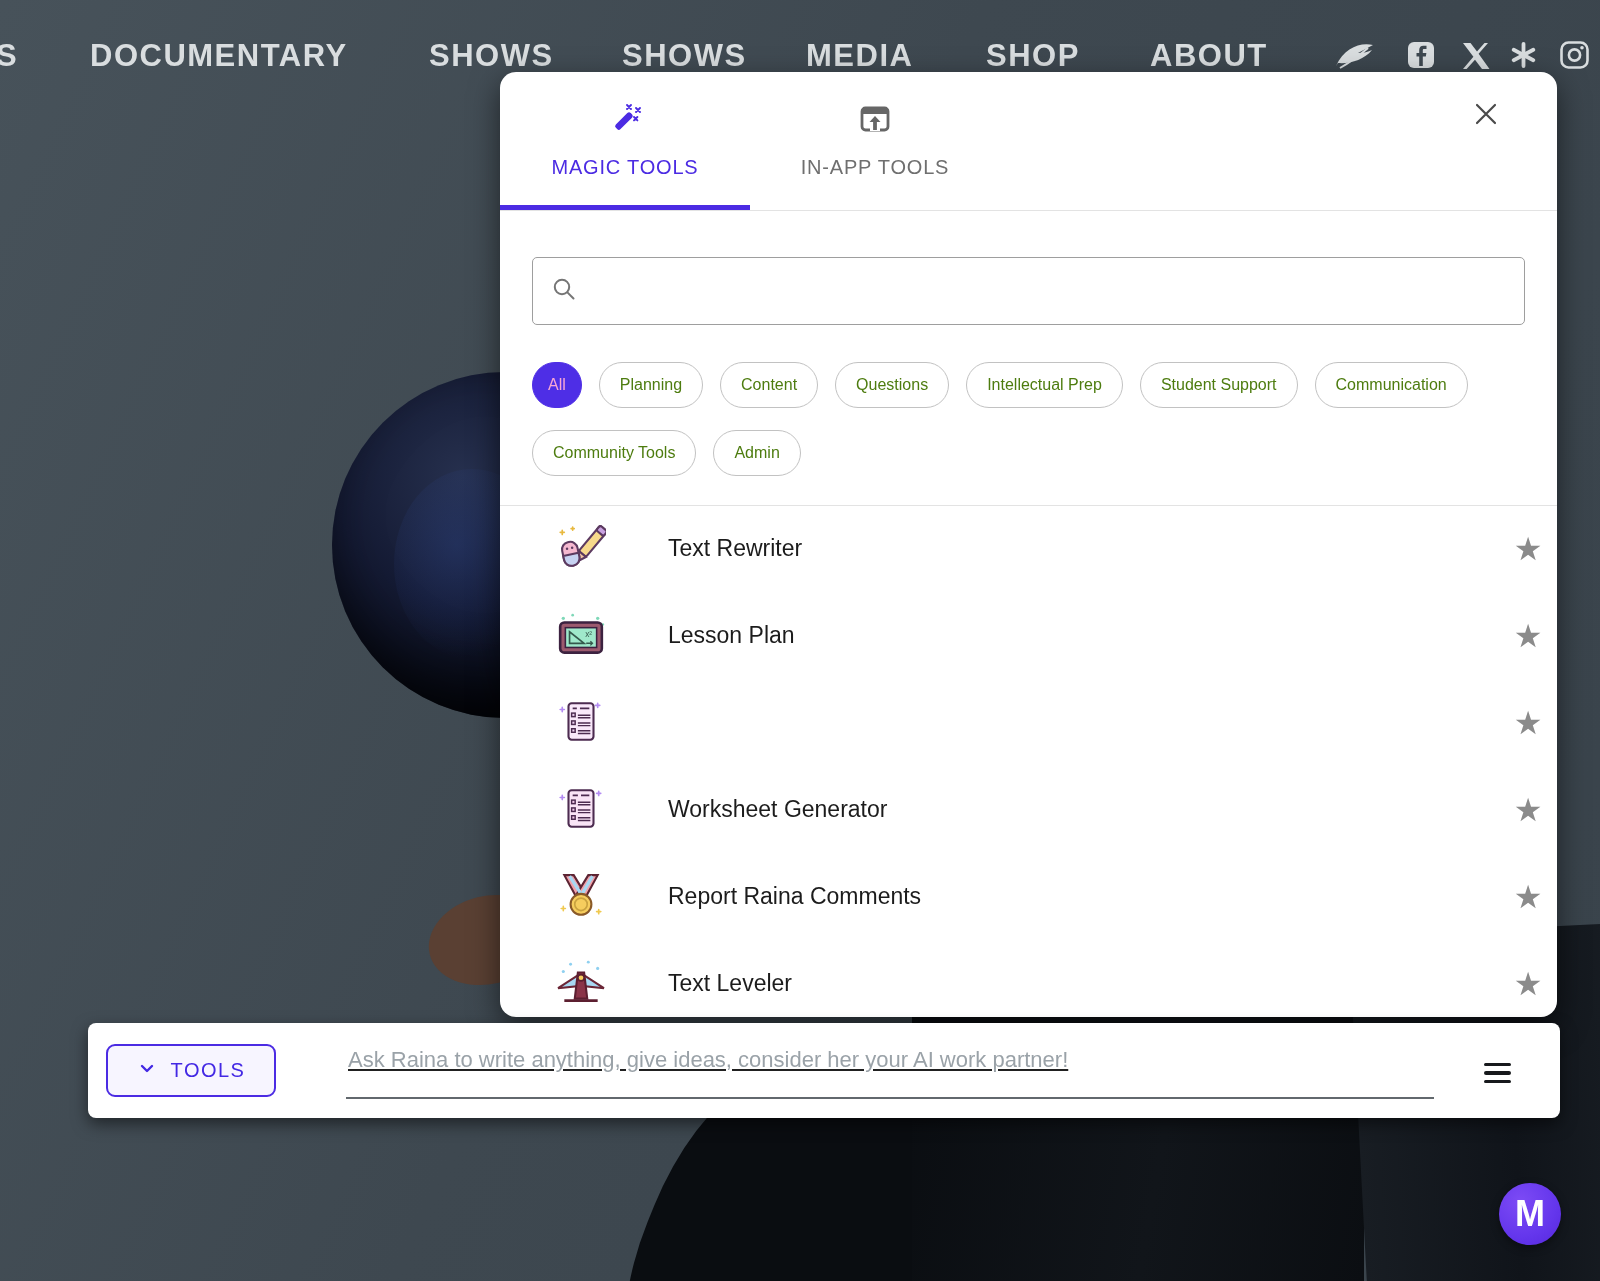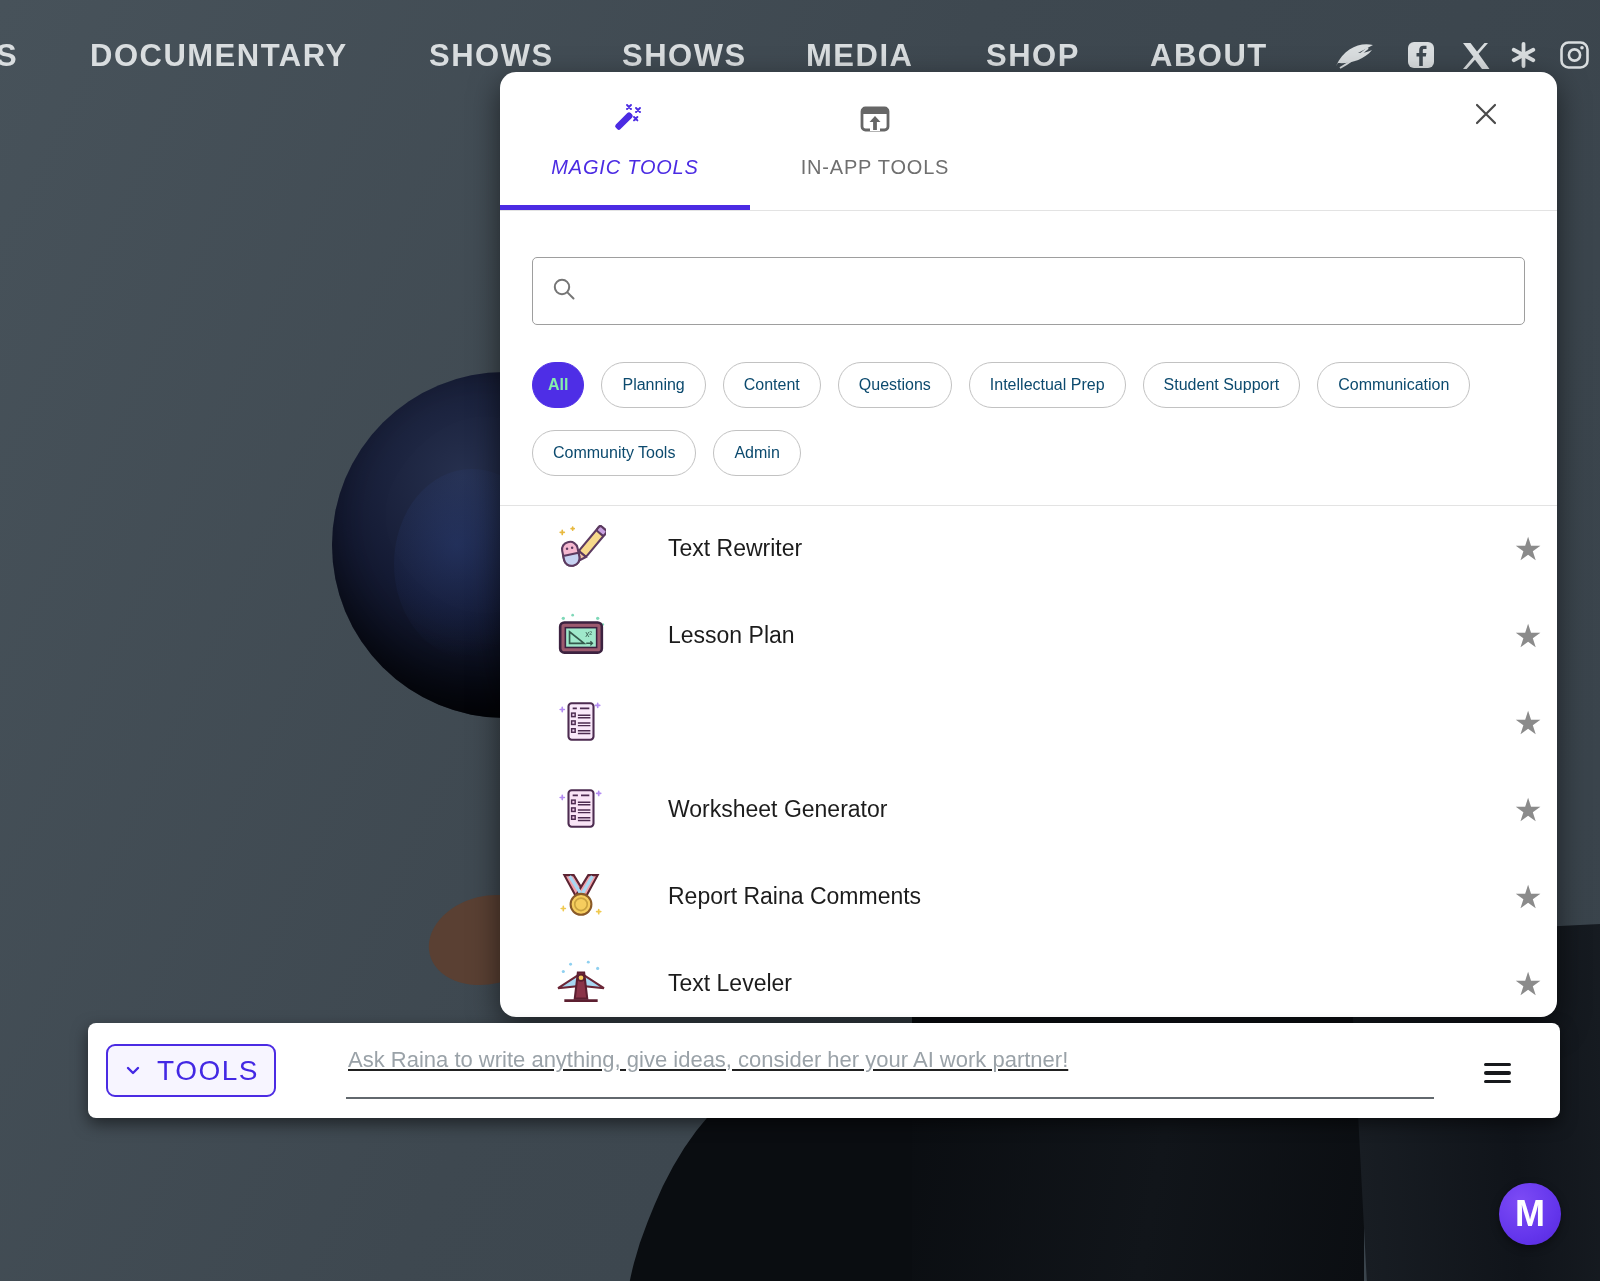--- a/index.html
+++ b/index.html
@@ -29,54 +29,54 @@
   .soc{position:absolute;top:42px;cursor:pointer;}
   .soc svg{display:block;}
 
   
   .modal{position:absolute;left:500px;top:72px;width:1057px;height:945px;background:#fff;
     border-radius:16px;box-shadow:0 10px 30px rgba(0,0,0,.55);z-index:5;overflow:hidden;}
   .tabs{position:absolute;left:0;top:0;width:500px;height:139px;display:flex;}
   .tab{width:250px;display:flex;flex-direction:column;align-items:center;justify-content:flex-start;
     padding-top:30px;cursor:pointer;box-sizing:border-box;}
   .tab .tab-label{margin-top:14px;font-size:20px;letter-spacing:.8px;font-weight:500;}
-  .tab.active .tab-label{color:#4b2be3;font-style:italic;}
+  .tab.active .tab-label{color:#4b2be3;}
   .tab.inactive .tab-label{color:#6f6f6f;}
   .tab-underline{position:absolute;left:0;top:133px;width:250px;height:5px;background:#4b2be3;}
   .modal-divider{position:absolute;left:0;top:138px;width:100%;height:1px;background:#e3e3e3;}
   .close-btn{position:absolute;left:972px;top:28px;width:28px;height:28px;cursor:pointer;}
 
   .search-box{position:absolute;left:32px;top:185px;width:993px;height:68px;box-sizing:border-box;
     border:1px solid #9e9e9e;border-radius:5px;display:flex;align-items:center;padding:0 18px;}
   .search-box input{border:none;outline:none;flex:1;font-size:20px;margin-left:14px;
     font-family:"Liberation Sans",sans-serif;color:#212121;background:transparent;}
 
   .chips{position:absolute;left:32px;top:290px;width:993px;display:flex;flex-wrap:wrap;
     column-gap:17px;row-gap:22px;}
   .chip{height:46px;border:1px solid #c2c2c2;border-radius:23px;display:flex;align-items:center;
-    padding:0 20px;font-size:16px;color:#0c4a6e;cursor:pointer;background:#fff;box-sizing:border-box;}
-  .chip.active{background:#4e2ee6;border-color:#4e2ee6;color:#86efac;padding:0 15px;font-weight:700;}
+    padding:0 20px;font-size:16px;color:#4d7c0f;cursor:pointer;background:#fff;box-sizing:border-box;}
+  .chip.active{background:#4e2ee6;border-color:#4e2ee6;color:#f9a8d4;padding:0 15px;font-weight:400;}
 
   .divider2{position:absolute;left:0;top:433px;width:100%;height:1px;background:#e3e3e3;}
 
   .tool-list{position:absolute;left:0;top:433px;width:100%;padding-left:18px;}
   .tool-row{position:relative;height:87px;display:flex;align-items:center;cursor:pointer;}
   .tool-row .tool-icon{position:absolute;left:38px;width:50px;height:50px;}
   .tool-row .tool-icon svg{width:50px;height:50px;display:block;}
   .tool-row .tool-name{position:absolute;left:150px;font-size:23px;color:#1c1c1c;}
   .tool-row .fav-star{position:absolute;left:992px;width:36px;text-align:center;font-size:32px;
     color:#8b8b8b;cursor:pointer;line-height:1;}
 
   
   .bottom-bar{position:absolute;left:88px;top:1023px;width:1472px;height:95px;background:#fff;
     border-radius:8px;box-shadow:0 6px 16px rgba(0,0,0,.5);z-index:6;}
   .tools-btn{position:absolute;left:18px;top:21px;width:170px;height:53px;box-sizing:border-box;
     border:2px solid #4b2be3;border-radius:9px;background:#f7f5ff;display:flex;align-items:center;
     justify-content:center;gap:14px;cursor:pointer;}
-  .tools-btn span{color:#4328e4;font-size:28px;letter-spacing:1.5px;}
+  .tools-btn span{color:#4328e4;font-size:20px;letter-spacing:1.5px;}
   .raina-input{position:absolute;left:258px;top:0;width:1084px;height:72px;border:none;
     border-bottom:2px solid #62686d;outline:none;font-size:22px;color:#212121;background:transparent;
     font-family:"Liberation Sans",sans-serif;text-decoration:underline;}
   .raina-input::placeholder{color:#9aa2a8;}
   .hamburger{position:absolute;left:1396px;top:40px;width:27px;height:20px;display:flex;
     flex-direction:column;justify-content:space-between;cursor:pointer;}
   .hamburger div{height:3.2px;background:#17191c;border-radius:2px;}
 
   
   .m-logo{position:absolute;left:1499px;top:1183px;width:62px;height:62px;border-radius:50%;

